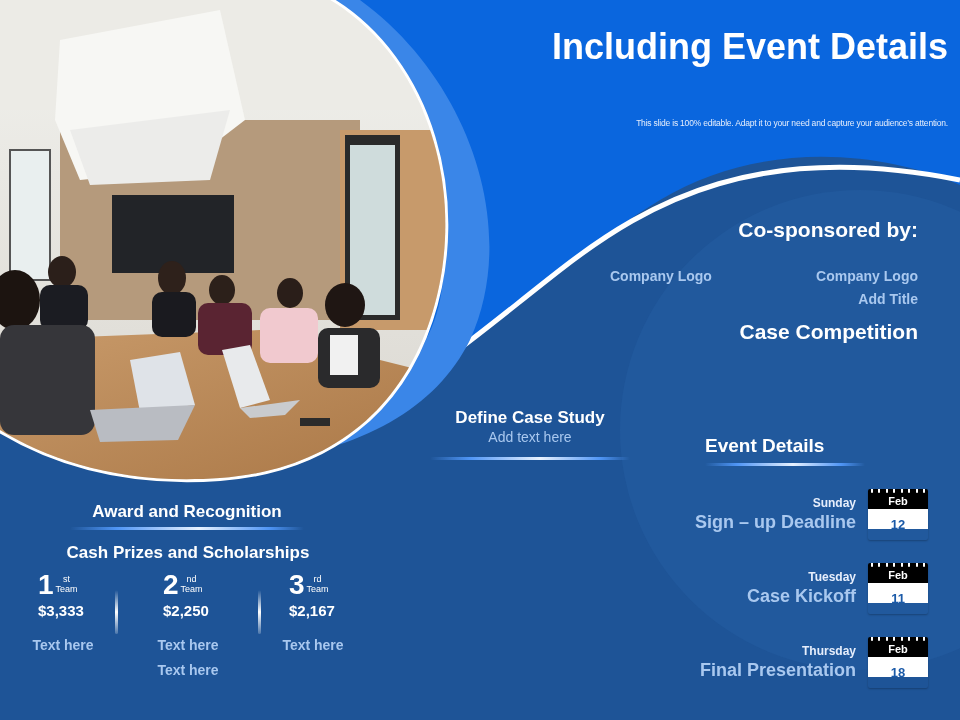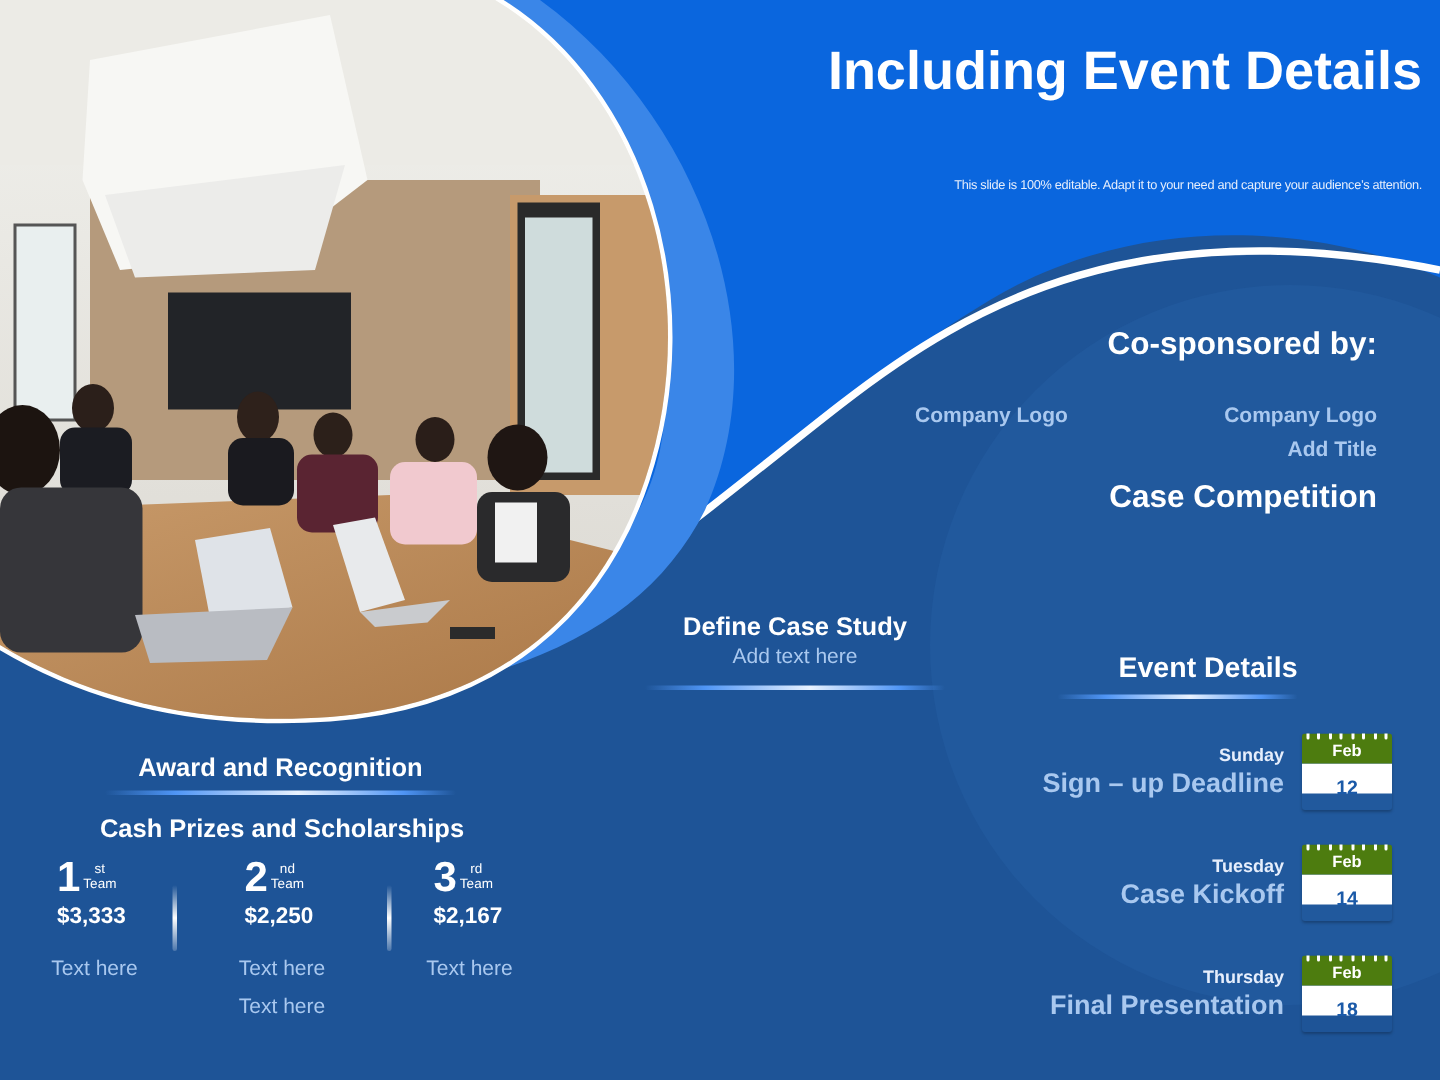--- a/index.html
+++ b/index.html
@@ -13,42 +13,42 @@
   .logo { font-size:14px; font-weight:bold; color:#a9c8ef; }
   .logo1 { left:610px; top:268px; }
   .logo2 { right:42px; top:268px; text-align:right; }
   .addtitle { right:42px; top:291px; font-size:14px; font-weight:bold; color:#a9c8ef; }
   .casecomp { right:42px; top:320px; font-size:21px; font-weight:bold; color:#fff; }
   .glow-line { height:3px; border-radius:2px; background:linear-gradient(90deg, rgba(80,150,255,0) 0%, #4f95f5 20%, #e8f2ff 55%, #4f95f5 85%, rgba(80,150,255,0) 100%); }
   .define { left:430px; top:408px; width:200px; text-align:center; }
   .define .h { font-size:17px; font-weight:bold; color:#fff; }
   .define .s { font-size:14px; color:#a9c8ef; margin-top:1px; }
   .define .glow-line { margin-top:12px; }
-  .events-h { left:705px; top:435px; width:160px; text-align:right; }
+  .events-h { left:705px; top:435px; width:160px; text-align:left; }
   .events-h .h { font-size:19px; font-weight:bold; color:#fff; }
   .events-h .glow-line { margin-top:6px; }
   .event { right:104px; text-align:right; }
   .event .day { font-size:12px; font-weight:bold; color:#e6eefc; }
   .event .name { font-size:18px; font-weight:bold; color:#a9c8ef; margin-top:2px;margin-left:48px; }
   .cal { width:60px; height:51px; left:868px; border-radius:2px; overflow:hidden; box-shadow:0 1px 2px rgba(0,0,0,.25); }
-  .cal .top { height:20px; background:#4d7c0f; text-align:center; font-size:11px; font-weight:bold; color:#fff; padding-top:6px; position:relative; }
+  .cal .top { height:20px; background:#000000; text-align:center; font-size:11px; font-weight:bold; color:#fff; padding-top:6px; position:relative; }
   .cal .rings { position:absolute; left:3px; right:3px; top:-2px; height:6px; display:flex; justify-content:space-between; }
   .cal .rings i { display:block; width:2px; height:6px; background:#fff; border-radius:1px; }
   .cal .bot { height:20px; background:#fff; text-align:center; font-size:13px; font-weight:bold; color:#1b5aa8; padding-top:8px; }
   .award { left:70px; top:502px; width:234px; text-align:center; }
   .award .h { font-size:17px; font-weight:bold; color:#fff; }
   .award .glow-line { margin-top:5px; }
   .cash { left:20px; top:543px; width:336px; text-align:center; font-size:17px; font-weight:bold; color:#fff; }
   .prize { top:570px; width:90px; }
   .prize .rank { display:flex; align-items:flex-start; }
   .prize .num { font-size:28px; font-weight:bold; line-height:30px; }
   .prize .suf { font-size:9px; line-height:10px; margin-left:2px; margin-top:4px; color:#fff;text-align:center; }
   .prize .amt { font-size:15px; font-weight:bold; margin-top:2px; }
   .vline { width:3px; height:44px; top:590px; border-radius:2px; background:linear-gradient(180deg, rgba(255,255,255,0), #fff 50%, rgba(255,255,255,0.2)); }
-  .txt { font-size:14px; color:#a9c8ef; text-align:center; width:100px; }
+  .txt { font-size:14px; color:#a9c8ef; text-align:center; width:100px;font-weight:bold; }
 </style>
 </head>
 <body>
 
 <svg class="bg-svg" viewBox="0 0 960 720" xmlns="http://www.w3.org/2000/svg">
   <defs>
     <clipPath id="photoClip">
       <path d="M0,0 L330,0 C430,60 470,200 430,320 C400,410 330,470 220,478 C120,485 50,460 0,430 Z"></path>
     </clipPath>
     <linearGradient id="wallGrad" x1="0" y1="0" x2="0" y2="1">
@@ -163,21 +163,21 @@
   <div class="top"><span class="rings">
         <i></i>
         <i></i>
         <i></i>
         <i></i>
         <i></i>
         <i></i>
         <i></i>
         <i></i>
       </span><span>Feb</span></div>
-  <div class="bot">14</div>
+  <div class="bot">11</div>
 </div>
 
 <div class="abs event" style="top:644px;">
   <div class="day">Thursday</div>
   <div class="name">Final Presentation</div>
 </div>
 <div class="abs cal" style="top:637px;">
   <div class="top"><span class="rings">
         <i></i>
         <i></i>

